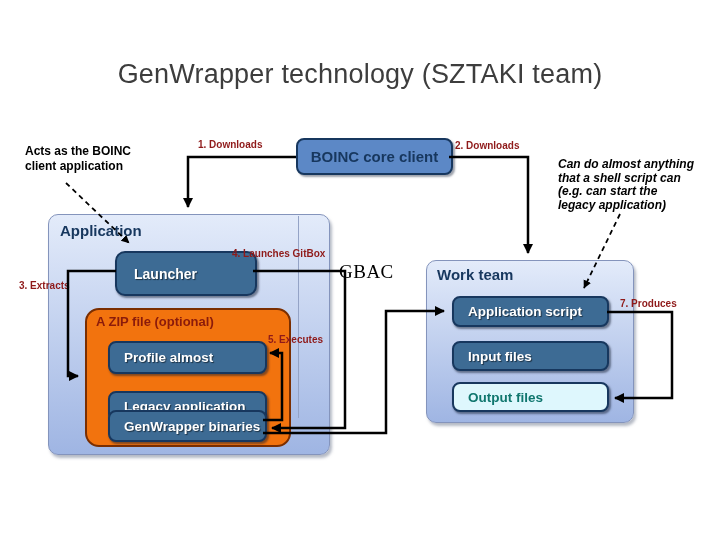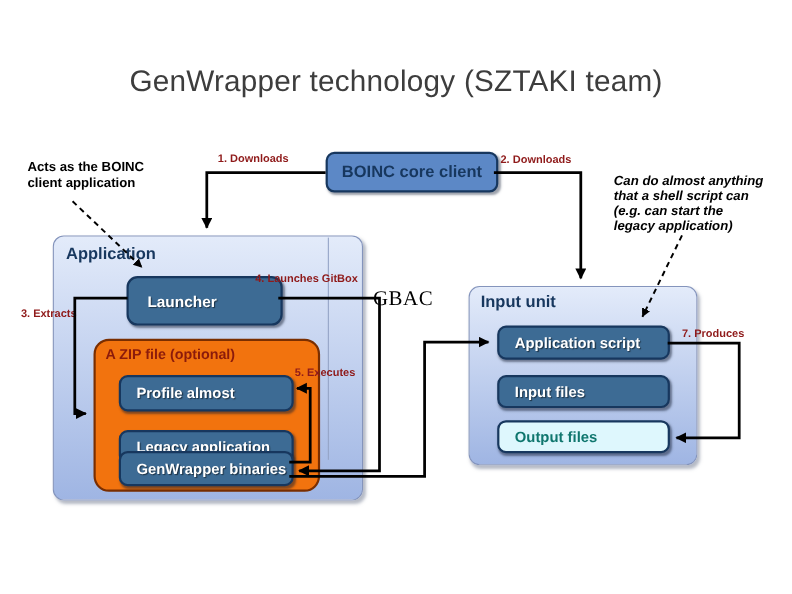--- a/index.html
+++ b/index.html
@@ -87,21 +87,21 @@
 <body>
 
 <div id="slide">
 
   <div class="abs" id="title">GenWrapper technology (SZTAKI team)</div>
 
   <div class="abs panel" id="application-box"></div>
   <div class="abs" id="panel-artifact-line"></div>
   <div class="abs panel" id="workunit-box"></div>
   <div class="abs panel-label" id="application-label">Application</div>
-  <div class="abs panel-label" id="workunit-label">Input unit</div>
+  <div class="abs panel-label" id="workunit-label">Work team</div>
 
   <div class="abs" id="zip-box"></div>
   <div class="abs" id="zip-label">A ZIP file (optional)</div>
 
   <div class="abs" id="boinc-box">
     <span class="lbl">BOINC core client</span>
   </div>
   <div class="abs node" id="launcher-box">
     <span class="lbl">Launcher</span>
   </div>

